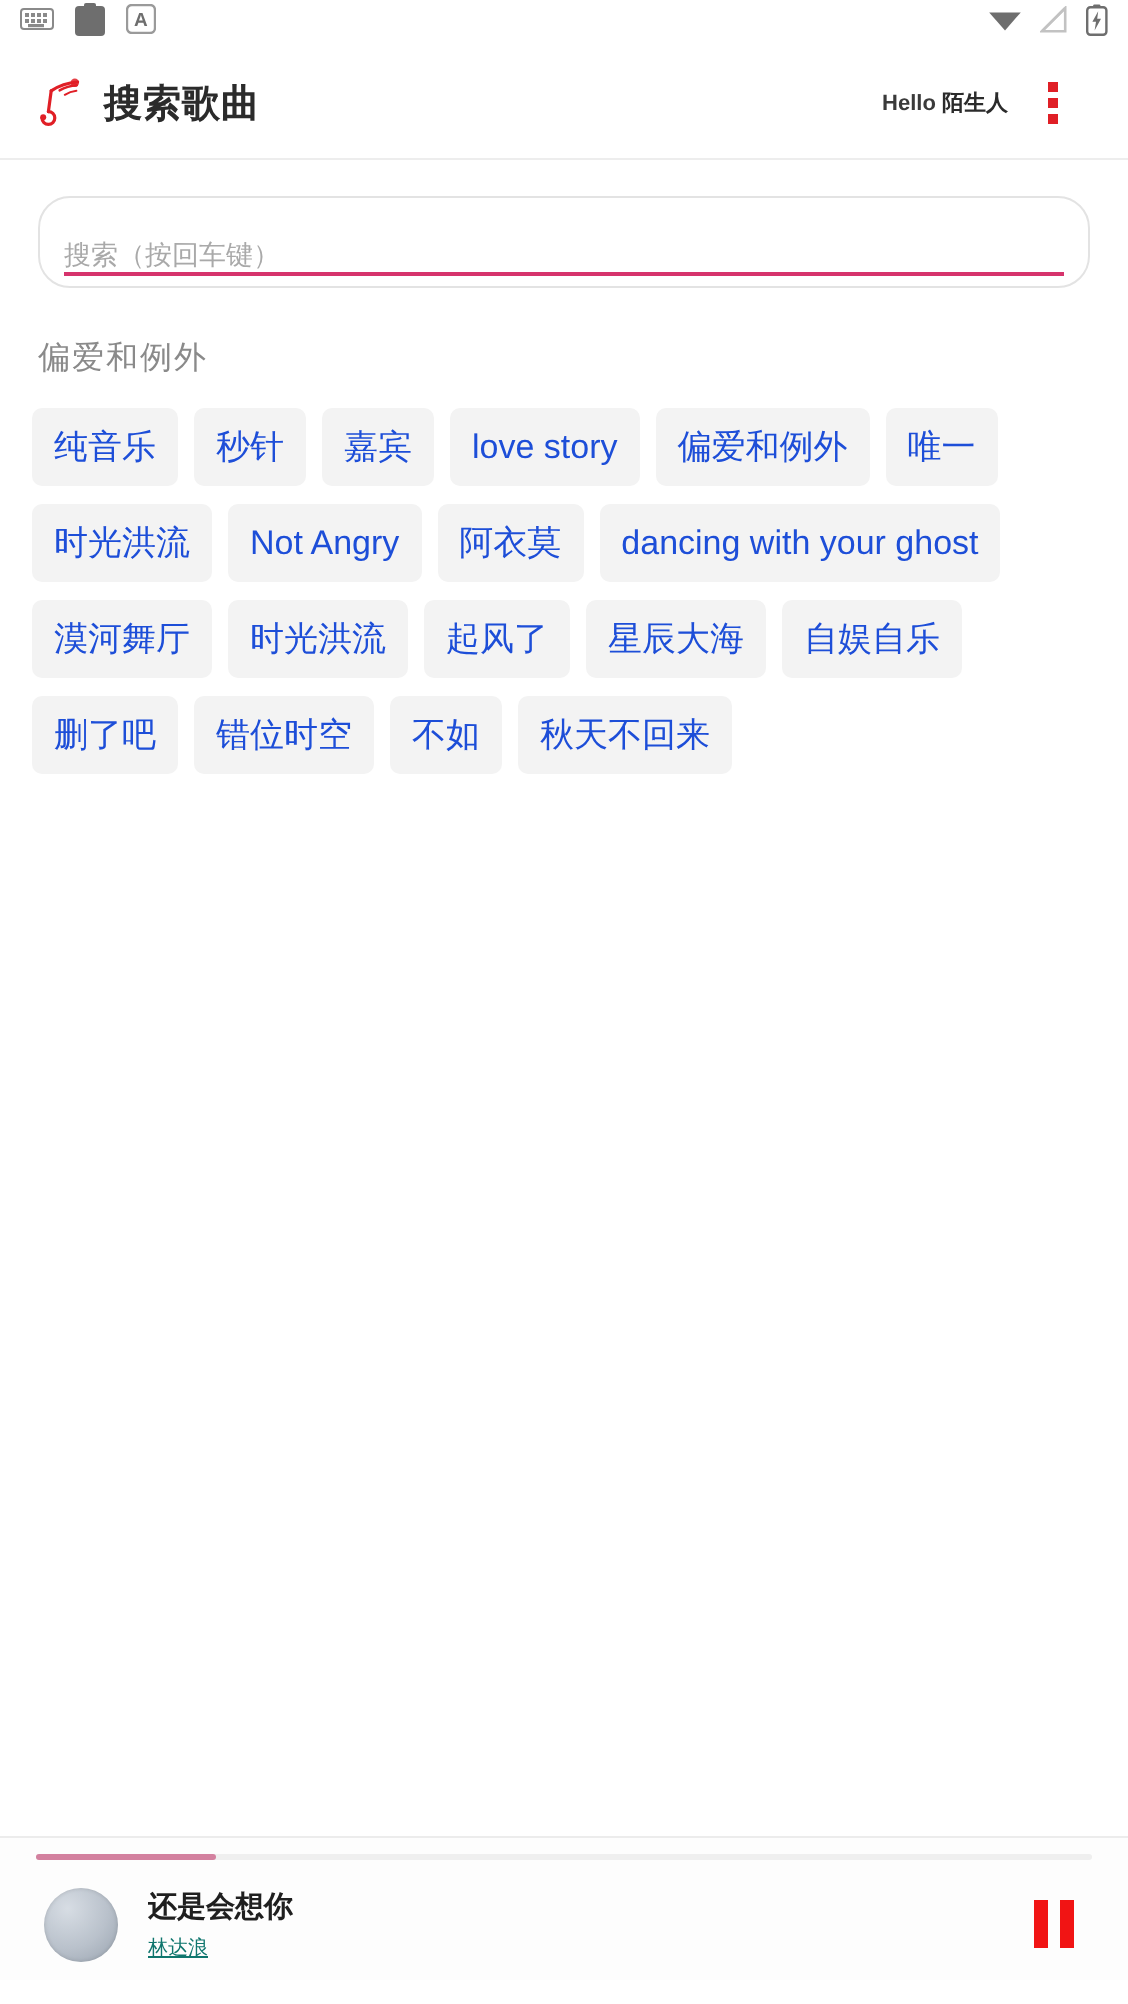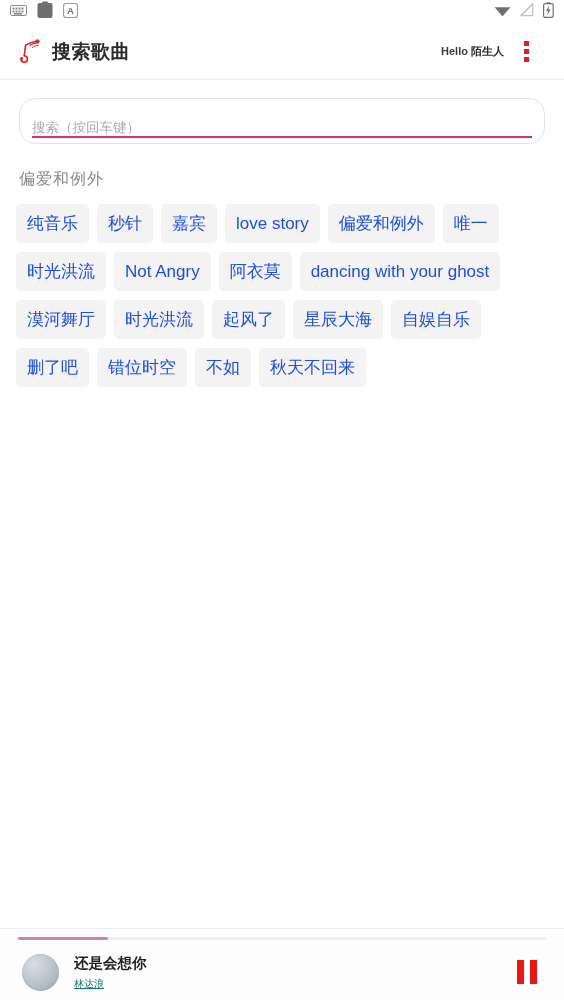--- a/index.html
+++ b/index.html
@@ -149,21 +149,21 @@
     line-height: 1;
     padding: 11px 11px;
     white-space: nowrap;
     cursor: pointer;
   }
 
   
   .player {
     position: absolute;
     left: 0;
-    bottom: 2px;
+    bottom: 12px;
     width: 564px;
     height: 72px;
     background: #fdfdfd;
     border-top: 1px solid #ececec;
   }
   .progress-track {
     position: absolute;
     top: 8px;
     left: 18px;
     width: 528px;

